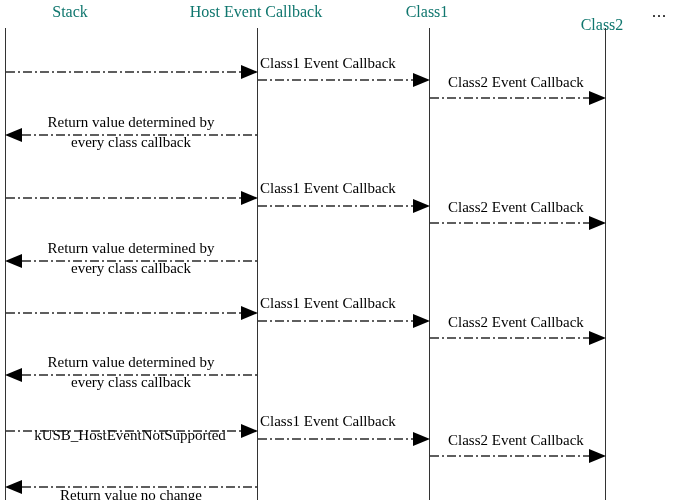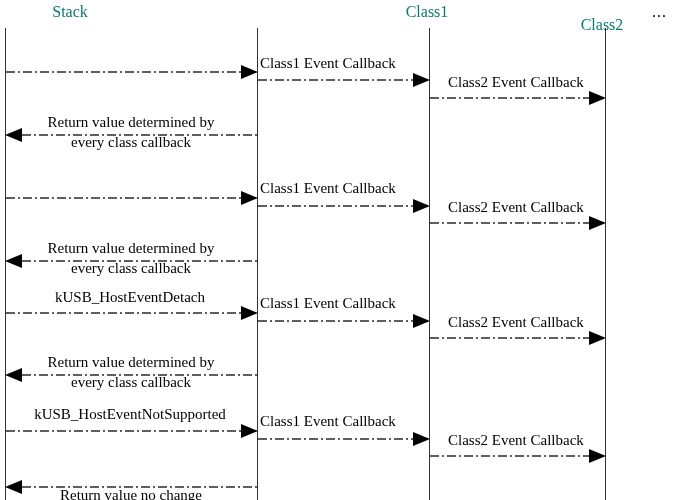--- a/index.html
+++ b/index.html
@@ -96,20 +96,21 @@
   .caption.leftalign {
     text-align: right;
   }
 </style>
 </head>
 <body>
 
 <div id="canvas">
 
   <div class="lifeline-label" style="left:70px; top:3px;">Stack</div>
+  <div class="lifeline-label" style="left:256px; top:3px;">Host Event Callback</div>
   <div class="lifeline-label" style="left:427px; top:3px;text-align:right;">Class1</div>
   <div class="lifeline-label" style="left:602px; top:16px;">Class2</div>
   <div class="ellipsis-label" style="left:652px; top:3px;">...</div>
 
   <div class="lifeline" style="left:5px; top:28px; height:472px;"></div>
   <div class="lifeline" style="left:257px; top:28px; height:472px;"></div>
   <div class="lifeline" style="left:429px; top:28px; height:472px;"></div>
   <div class="lifeline" style="left:605px; top:28px; height:472px;"></div>
 
   <div class="msg right" style="left:6px; top:72px; width:251px;">
@@ -185,21 +186,20 @@
   <div class="caption twoline" style="left:6px; top:236px; width:250px;">every class callback</div>
   <div class="msg left" style="left:6px; top:261px; width:251px;">
     <div class="line" style="border: none;">
         <svg width="251" height="4">
           <line x1="16" y1="2" x2="251" y2="2" stroke="#2a2a2a" stroke-width="1.6" stroke-dasharray="9 3 2 3"></line>
         </svg>
       </div>
     <div class="head"></div>
   </div>
 
-  <div class="caption center" style="left:130px; top:288px;">kUSB_HostEventDetach</div>
   <div class="msg right" style="left:6px; top:313px; width:251px;">
     <div class="line" style="border: none;">
         <svg width="251" height="4">
           <line x1="0" y1="2" x2="235" y2="2" stroke="#2a2a2a" stroke-width="1.6" stroke-dasharray="9 3 2 3"></line>
         </svg>
       </div>
     <div class="head"></div>
   </div>
 
   <div class="caption leftalign" style="left:260px; top:294px;">Class1 Event Callback</div>
@@ -226,21 +226,21 @@
   <div class="caption twoline" style="left:6px; top:350px; width:250px;">every class callback</div>
   <div class="msg left" style="left:6px; top:375px; width:251px;">
     <div class="line" style="border: none;">
         <svg width="251" height="4">
           <line x1="16" y1="2" x2="251" y2="2" stroke="#2a2a2a" stroke-width="1.6" stroke-dasharray="9 3 2 3"></line>
         </svg>
       </div>
     <div class="head"></div>
   </div>
 
-  <div class="caption center" style="left:130px; top:405px;">kUSB_HostEventNotSupported</div>
+  <div class="caption center" style="left:130px; top:426px;">kUSB_HostEventNotSupported</div>
   <div class="msg right" style="left:6px; top:431px; width:251px;">
     <div class="line" style="border: none;">
         <svg width="251" height="4">
           <line x1="0" y1="2" x2="235" y2="2" stroke="#2a2a2a" stroke-width="1.6" stroke-dasharray="9 3 2 3"></line>
         </svg>
       </div>
     <div class="head"></div>
   </div>
 
   <div class="caption leftalign" style="left:260px; top:412px;">Class1 Event Callback</div>

